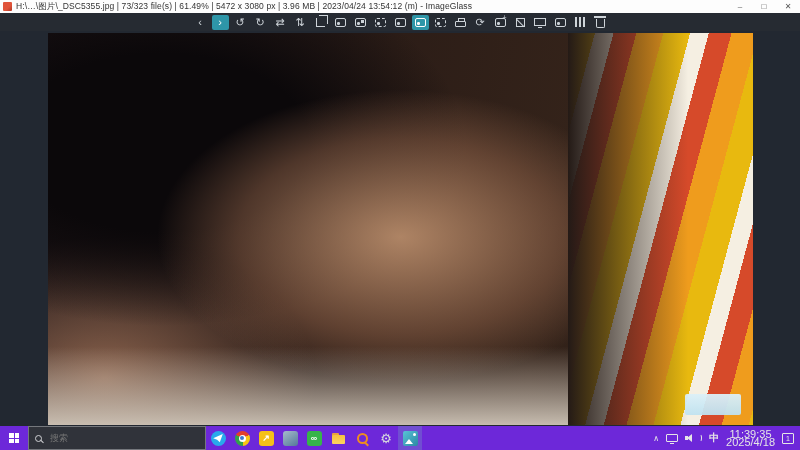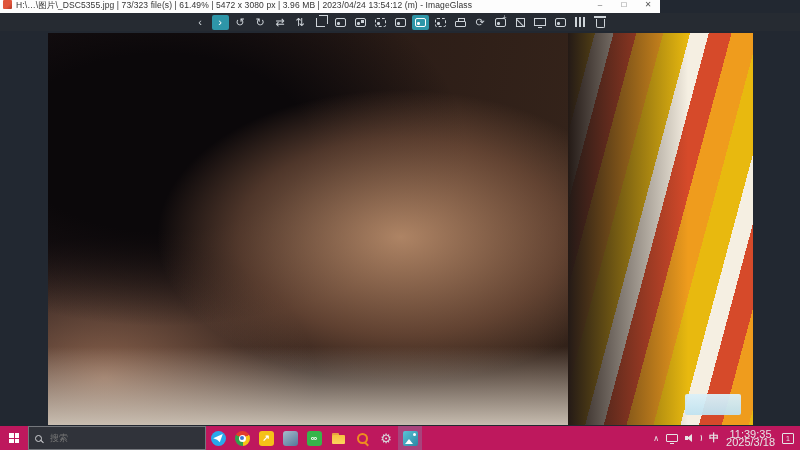--- a/index.html
+++ b/index.html
@@ -1,21 +1,21 @@
 <!DOCTYPE html>
 <html><head>
 <meta charset="utf-8">
 <style>
   html,body{margin:0;padding:0;background:#000;}
   *{box-sizing:border-box;font-family:"Liberation Sans",sans-serif;}
   #screen{position:relative;width:800px;height:450px;overflow:hidden;background:#222831;}
 
   
-  .titlebar{position:absolute;left:0;top:0;width:660px;height:13px;background:#fdfdfd;
-    display:flex;font-size:8.5px;color:#333;white-space:nowrap;overflow:hidden;}
+  .titlebar{position:absolute;left:0;top:0;width:800px;height:13px;background:#fdfdfd;
+    display:flex;align-items:center;font-size:8.5px;color:#333;white-space:nowrap;overflow:hidden;}
   .appicon{width:9px;height:9px;margin:0 4px 0 3px;border-radius:1px;flex:0 0 auto;
     background:linear-gradient(135deg,#e0543a 60%,#b03524);}
   .title-text{flex:1 1 auto;overflow:hidden;text-overflow:ellipsis;letter-spacing:.1px;}
   .winctl{display:flex;flex:0 0 auto;}
   .winctl span{width:24px;text-align:center;font-size:8px;color:#555;cursor:default;}
 
   
   .toolbar{position:absolute;left:0;top:13px;width:800px;height:18px;background:#262b32;
     display:flex;align-items:center;justify-content:center;gap:3px;}
   .tb{width:17px;height:15px;display:flex;align-items:center;justify-content:center;
@@ -49,21 +49,21 @@
       radial-gradient(ellipse 50% 60% at 8% 88%, rgba(168,120,92,.8) 0%, rgba(100,70,52,0) 60%),
       linear-gradient(100deg,#1a1215 0%,#2c1d17 45%,#34231a 70%,#241812 100%);}
   .pillow{position:absolute;right:0;top:0;bottom:0;width:185px;
     background:repeating-linear-gradient(105deg,#e8b90f 0 26px,#f5efe2 26px 44px,#d64a2a 44px 66px,#ef9c1d 66px 92px);}
   .pillow::before{content:"";position:absolute;inset:0;
     background:linear-gradient(to right,#241a16 0,rgba(36,26,22,0) 65%);}
   .watermark{position:absolute;right:12px;bottom:10px;width:56px;height:21px;border-radius:2px;
     background:linear-gradient(#dcf0f8,#bfe2f0);opacity:.95;}
 
   
-  .taskbar{position:absolute;left:0;top:426px;width:800px;height:24px;background:#be185d;
+  .taskbar{position:absolute;left:0;top:426px;width:800px;height:24px;background:#6d28d9;
     display:flex;align-items:center;color:#e6e6e6;}
   .startbtn{width:28px;height:24px;display:flex;align-items:center;justify-content:center;}
   .winlogo{width:10px;height:10px;display:grid;grid-template-columns:1fr 1fr;grid-template-rows:1fr 1fr;gap:1px;}
   .winlogo i{background:#fff;}
   .searchbox{width:178px;height:24px;background:#30333a;border:1px solid #75787d;
     display:flex;align-items:center;padding:0 6px;gap:6px;}
   .searchbox input{background:transparent;border:none;outline:none;color:#c9cbcf;font-size:9px;width:130px;}
   .mag{width:7px;height:7px;border:1.2px solid #cfd1d4;border-radius:50%;position:relative;flex:0 0 auto;}
   .mag::after{content:"";position:absolute;right:-3px;bottom:-2px;width:4px;height:1.2px;background:#cfd1d4;transform:rotate(45deg);}
   .apps{display:flex;height:24px;}
@@ -236,21 +236,21 @@
       </div>
     <div class="spacer"></div>
     <div class="tray">
       <span class="chev">∧</span>
       <span class="mon"></span>
       <span class="spk"></span>
       <span class="wave"></span>
       <span class="ime">中</span>
       <div class="clock">
         <div>11:39:35</div>
-        <div>2025/3/18</div>
+        <div>2025/4/18</div>
       </div>
       <span class="ac">
         <span>1</span>
       </span>
     </div>
   </div>
 
 </div>
 
 </body></html>

